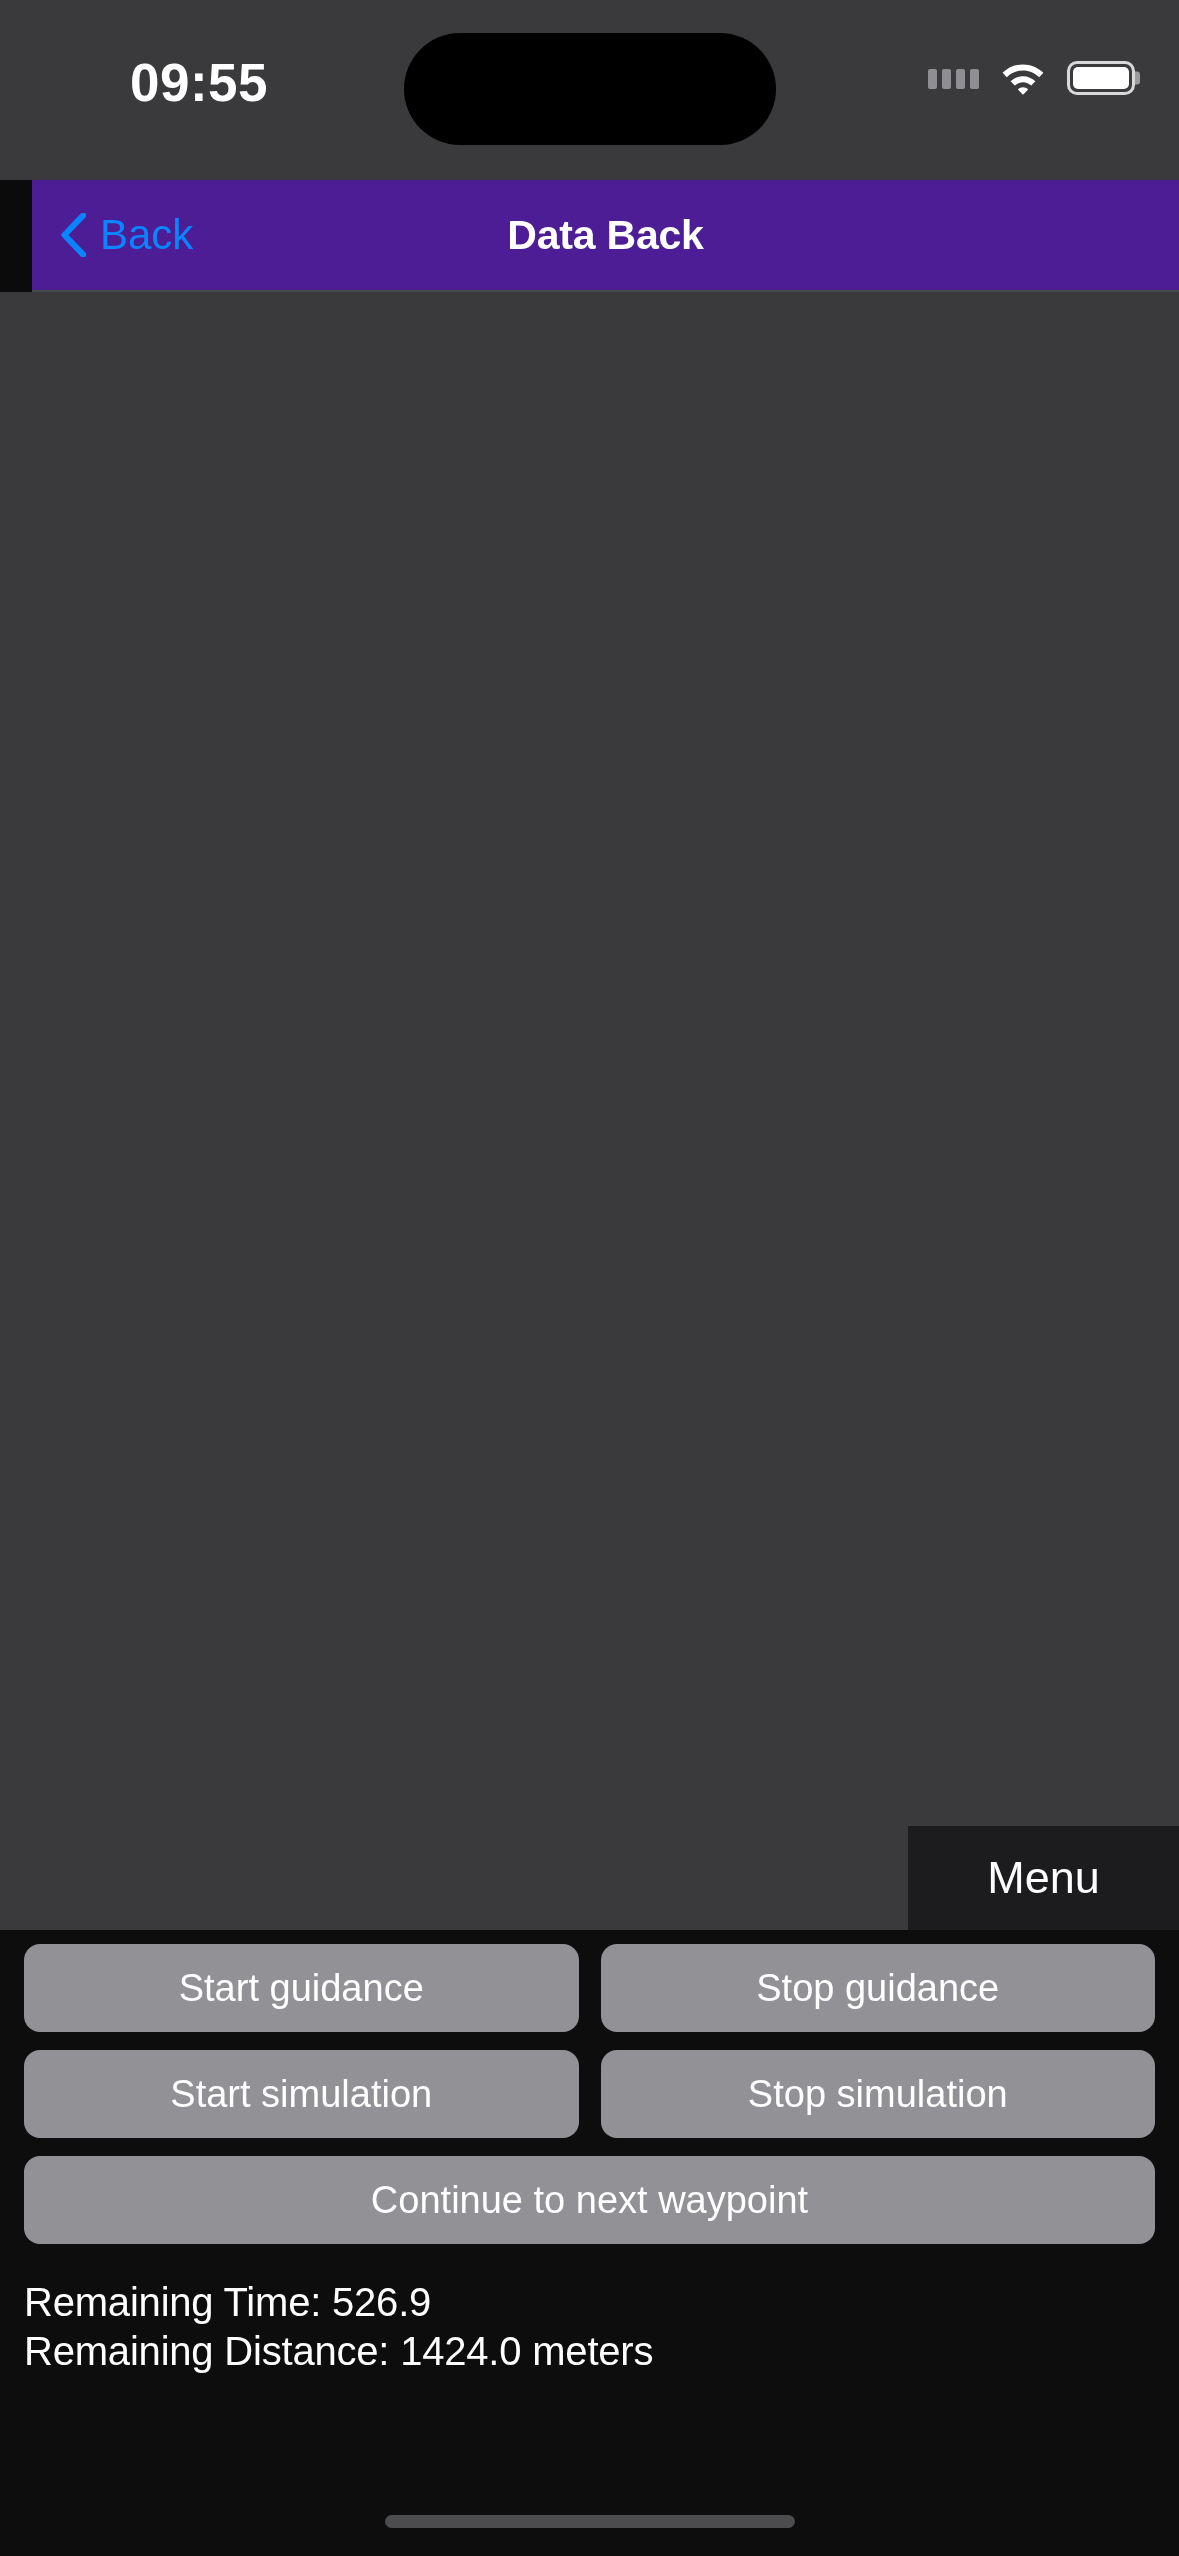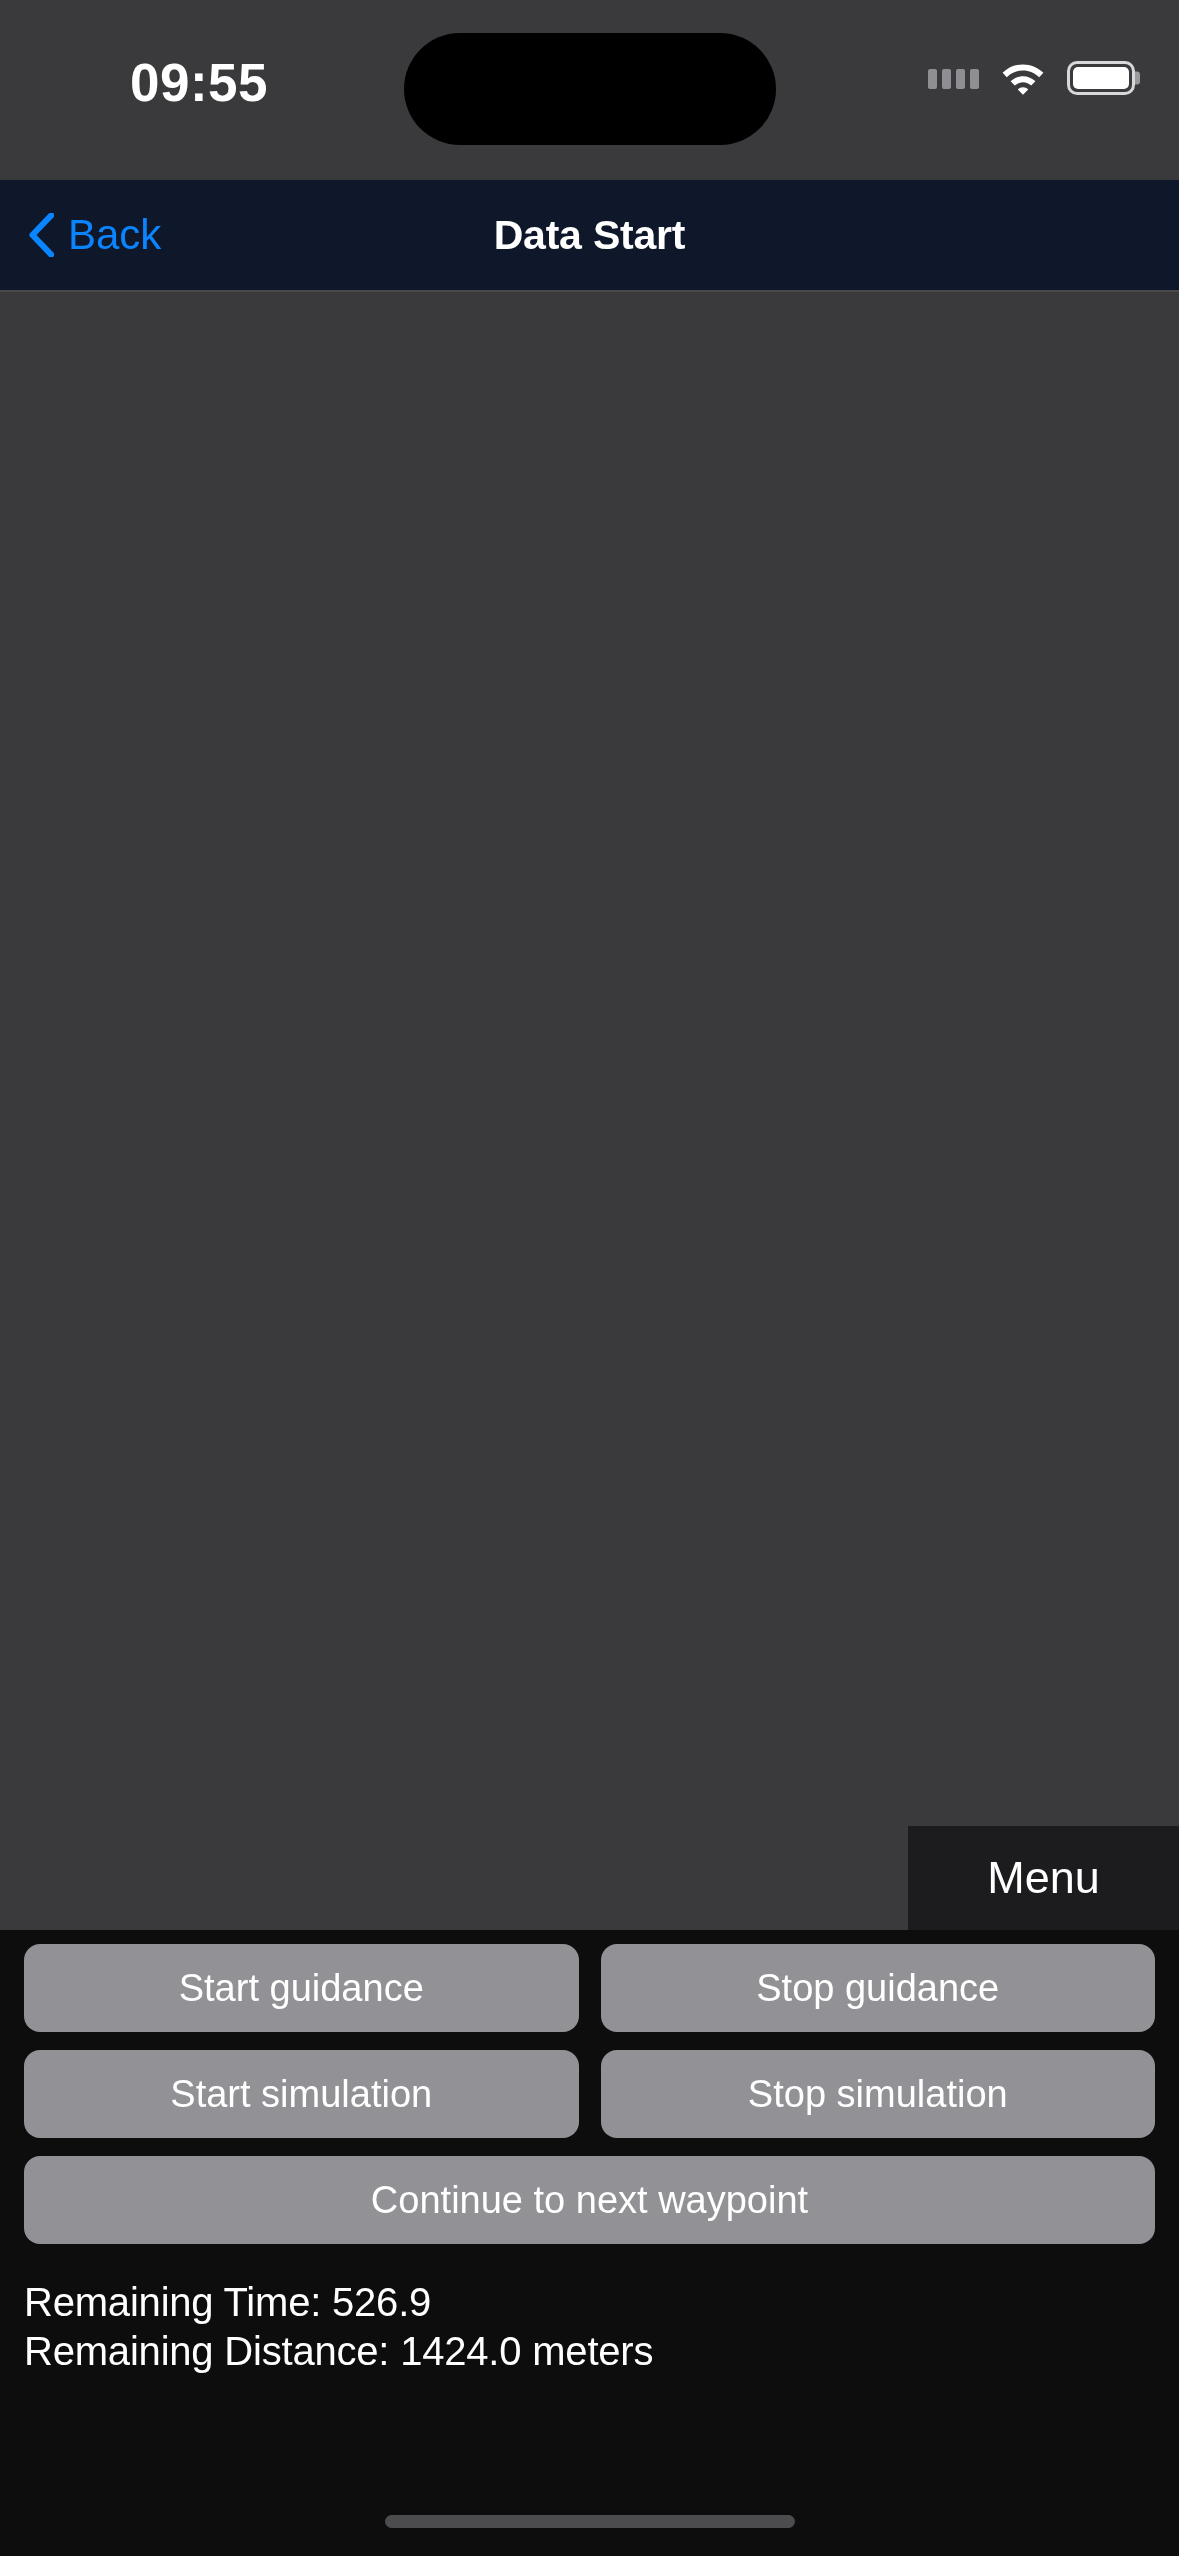--- a/index.html
+++ b/index.html
@@ -70,23 +70,23 @@
   .battery-fill {
     height:100%; width:100%;
     background:#ffffff; border-radius:5px;
   }
 
   
   .navbar {
     position:relative;
     flex:0 0 112px;
     height:112px;
-    background:#0f172a;
+    background:#4c1d95;
     border-bottom:2px solid #4a4a4c;
-    display:flex; align-items:center;
+    display:flex; align-items:center;margin-left:32px;
   }
   .nav-back {
     display:flex; align-items:center;
     position:absolute; left:18px; top:0; bottom:0;
     padding:0 10px;
     cursor:pointer;
   }
   .chev {
     display:block; width:26px; height:44px;
     margin-right:14px;
@@ -223,21 +223,21 @@
 
   <div class="navbar">
     <div class="nav-back">
       <span>
         <svg class="chev" viewBox="0 0 13 22">
           <path d="M11.6 1.2 L2.2 11 L11.6 20.8" stroke="#0a84ff" stroke-width="3" fill="none" stroke-linecap="round" stroke-linejoin="round"></path>
         </svg>
       </span>
       <span class="nav-back-label">Back</span>
     </div>
-    <div class="nav-title">Data Start</div>
+    <div class="nav-title">Data Back</div>
   </div>
 
   <div class="map-area">
     <div class="menu-block">
       <span class="menu-label">Menu</span>
     </div>
   </div>
 
   <div class="bottom-panel">
 

